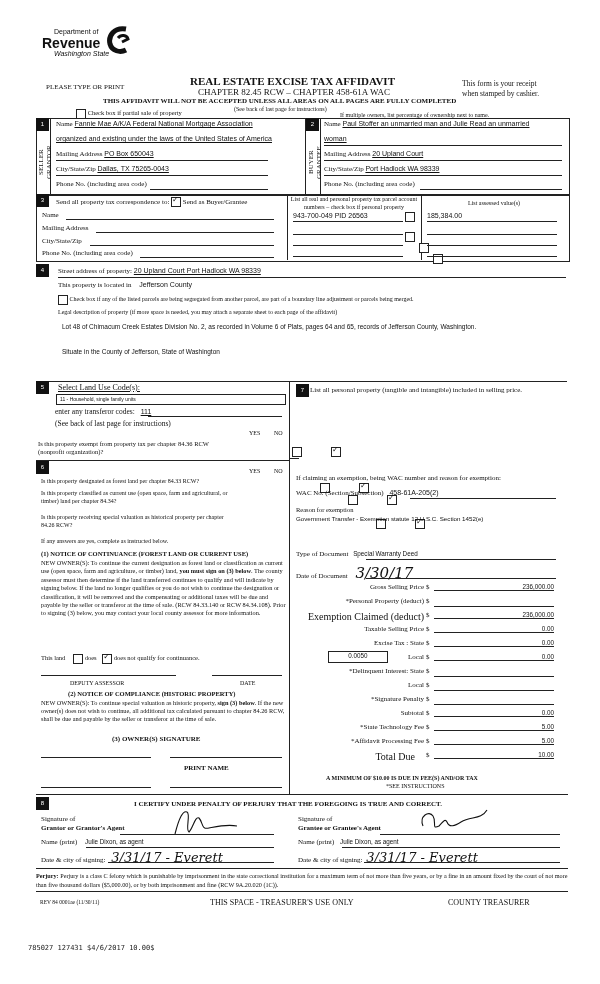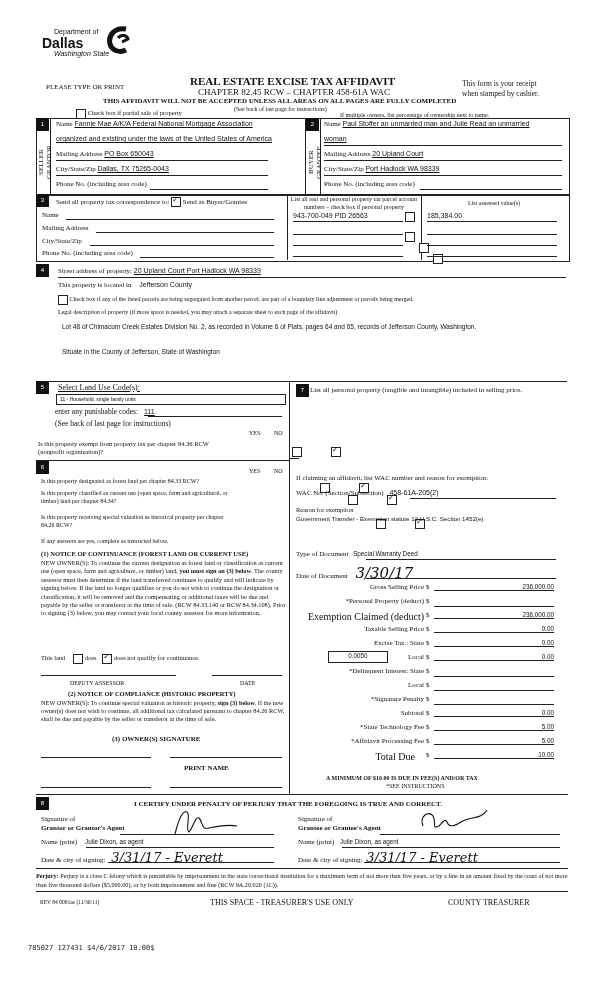--- a/index.html
+++ b/index.html
@@ -24,21 +24,21 @@
   .small { font-size:6px; }
 </style>
 </head>
 <body>
 
 
 
 
 <div class="abs sans" style="left:40px;top:26px;width:95px;height:38px;">
   <div style="position:absolute;left:14px;top:2px;font-size:7px;">Department of</div>
-  <div style="position:absolute;left:2px;top:9px;font-size:14px;font-weight:bold;">Dallas</div>
+  <div style="position:absolute;left:2px;top:9px;font-size:14px;font-weight:bold;">Revenue</div>
   <div style="position:absolute;left:14px;top:24px;font-size:7px;font-style:italic;">Washington State</div>
   <svg style="position:absolute;left:66px;top:0px;" width="26" height="28" viewBox="0 0 26 28">
     <path d="M20 3 C8 1 2 10 4 18 C6 25 14 27 20 24" fill="none" stroke="#111" stroke-width="5"></path>
     <path d="M12 12 C15 8 21 9 22 13 L16 16" fill="none" stroke="#111" stroke-width="3"></path>
   </svg>
 </div>
 
 <div class="abs" style="left:46px;top:83px;font-size:7px;">PLEASE TYPE OR PRINT</div>
 <div class="abs bold" style="left:190px;top:75px;font-size:11px;">REAL ESTATE EXCISE TAX AFFIDAVIT</div>
 <div class="abs" style="left:198px;top:87px;font-size:9px;">CHAPTER 82.45 RCW – CHAPTER 458-61A WAC</div>
@@ -157,21 +157,21 @@
 <div class="abs fill" style="left:62px;top:348px;font-size:6.5px;">Situate in the County of Jefferson, State of Washington</div>
 
 
 <div class="abs" style="left:36px;top:381px;width:253px;height:412px;border-top:1px solid #222;border-right:1px solid #222;"></div>
 <span class="num abs" style="left:36px;top:381px;">5</span>
 <div class="abs" style="left:58px;top:383px;font-size:8px;text-decoration:underline;">Select Land Use Code(s):</div>
 <div class="abs" style="left:56px;top:394px;width:228px;height:9px;border:1px solid #222;">
   <span class="fill" style="font-size:5px;position:absolute;left:3px;top:1px;">11 - Household, single family units</span>
 </div>
 <div class="abs" style="left:55px;top:407px;font-size:7.5px;">
-  <span>enter any punishable codes:</span>
+  <span>enter any transferor codes:</span>
   <span class="fill" style="text-decoration:underline;margin-left:4px;">111</span>
 </div>
 <div class="line" style="left:148px;top:416px;width:134px;"></div>
 <div class="abs" style="left:55px;top:419px;font-size:7.5px;">(See back of last page for instructions)</div>
 <div class="abs small" style="left:249px;top:430px;">YES</div>
 <div class="abs small" style="left:274px;top:430px;">NO</div>
 <div class="abs" style="left:38px;top:440px;width:185px;font-size:6.5px;line-height:8px;">Is this property exempt from property tax per chapter 84.36 RCW (nonprofit organization)?</div>
 <span class="cb abs" style="left:250px;top:442px;"></span>
 <span class="cb checked abs" style="left:275px;top:442px;"></span>
 
@@ -215,21 +215,21 @@
 <div class="line" style="left:170px;top:757px;width:112px;"></div>
 <div class="abs bold" style="left:136px;top:764px;font-size:7px;margin-left:48px;">PRINT NAME</div>
 <div class="line" style="left:41px;top:787px;width:110px;"></div>
 <div class="line" style="left:170px;top:787px;width:112px;"></div>
 
 
 <div class="abs" style="left:289px;top:381px;width:278px;height:412px;border-top:1px solid #222;"></div>
 <span class="num abs" style="left:296px;top:384px;">7</span>
 <div class="abs" style="left:310px;top:385px;width:240px;font-size:7px;line-height:10px;">List all  personal property (tangible and intangible) included in selling price.</div>
 <div class="abs" style="left:289px;top:458px;width:10px;border-top:1px solid #222;"></div>
-<div class="abs" style="left:296px;top:474px;font-size:7px;">If claiming an affidavit, list WAC number and reason for exemption:</div>
+<div class="abs" style="left:296px;top:474px;font-size:7px;">If claiming an exemption, being WAC number and reason for exemption:</div>
 <div class="abs" style="left:296px;top:489px;font-size:7px;">
   <span>WAC No. (Section/Subsection)</span>
   <span class="fill" style="margin-left:4px;">458-61A-205(2)</span>
 </div>
 <div class="line" style="left:410px;top:498px;width:146px;"></div>
 <div class="abs" style="left:296px;top:506px;font-size:6.5px;">Reason for exemption</div>
 <div class="abs fill" style="left:296px;top:515px;font-size:6.2px;">Government Transfer - Exemption statute 12 U.S.C. Section 1452(e)</div>
 
 <div class="abs" style="left:296px;top:550px;font-size:7px;">
   <span>Type of Document</span>

